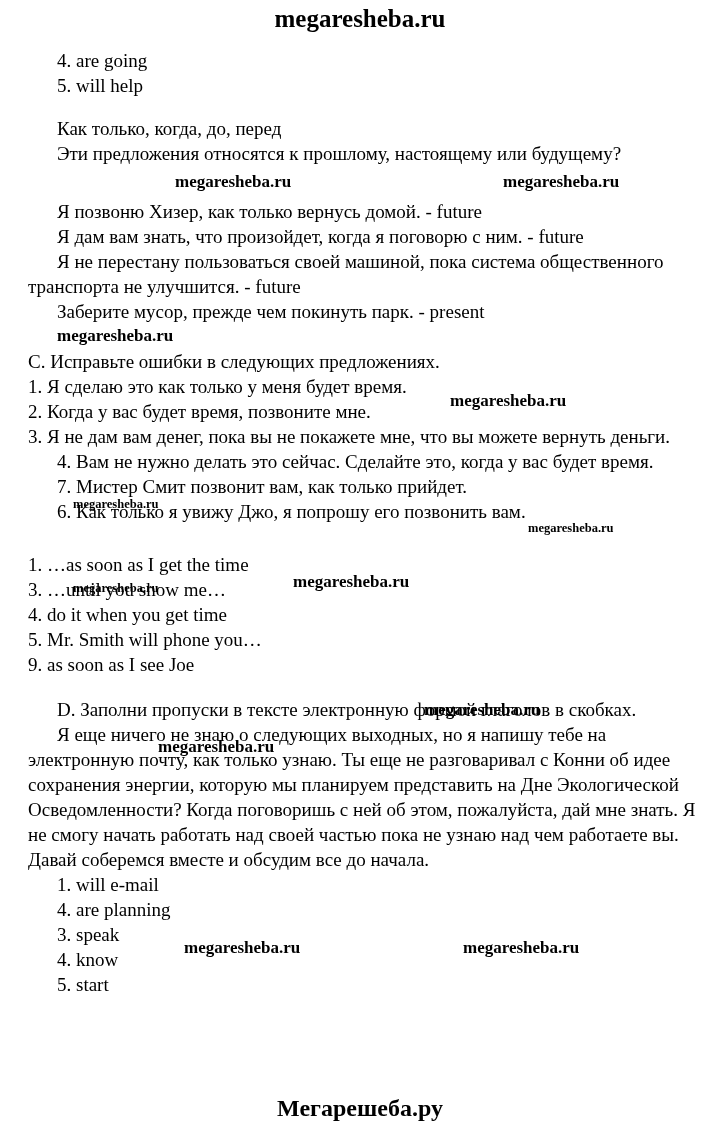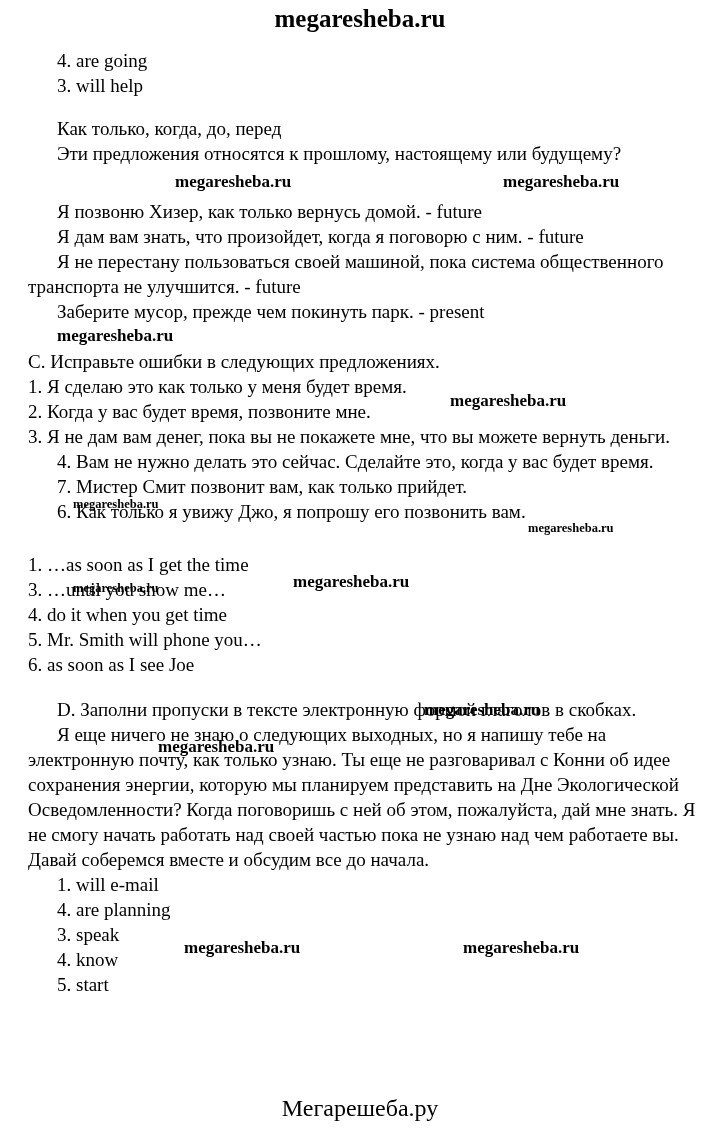--- a/index.html
+++ b/index.html
@@ -42,35 +42,35 @@
     color: #000000;
   }
   .wm.small { font-size: 12.5px; line-height: 15px; }
   .page-footer {
     position: absolute;
     bottom: 12px;
     left: 0;
     width: 100%;
     text-align: center;
     font-size: 24px;
-    font-weight: normal;
+    font-weight: bold;
   }
 </style>
 </head>
 <body>
 
 <div class="page">
 
   <div class="site-header">megaresheba.ru</div>
 
   <div class="content">
 
     <div class="sp14"></div>
     <p class="line ind">4. are going</p>
-    <p class="line ind">3. will help</p>
+    <p class="line ind">5. will help</p>
 
     <div class="sp18"></div>
     <p class="line ind b">Как только, когда, до, перед</p>
     <p class="line ind">Эти предложения относятся к прошлому, настоящему или будущему?</p>
 
     <div class="sp33"></div>
     <p class="line ind">Я позвоню Хизер, как только вернусь домой. - future</p>
     <p class="line ind">Я дам вам знать, что произойдет, когда я поговорю с ним. - future</p>
     <p class="line ind">Я не перестану пользоваться своей машиной, пока система общественного транспорта не улучшится. - future</p>
     <p class="line ind">Заберите мусор, прежде чем покинуть парк. - present</p>
@@ -82,21 +82,21 @@
     <p class="line">3. Я не дам вам денег, пока вы не покажете мне, что вы можете вернуть деньги.</p>
     <p class="line ind">4. Вам не нужно делать это сейчас. Сделайте это, когда у вас будет время.</p>
     <p class="line ind">7. Мистер Смит позвонит вам, как только прийдет.</p>
     <p class="line ind">6. Как только я увижу Джо, я попрошу его позвонить вам.</p>
 
     <div class="sp28"></div>
     <p class="line">1. …as soon as I get the time</p>
     <p class="line">3. …until you show me…</p>
     <p class="line">4. do it when you get time</p>
     <p class="line">5. Mr. Smith will phone you…</p>
-    <p class="line">6. as soon as I see Joe</p>
+    <p class="line">9. as soon as I see Joe</p>
 
     <div class="sp20"></div>
     <p class="line ind"><span class="b">D.</span> <span>Заполни пропуски в тексте электронную формой глаголов в скобках.</span></p>
     <p class="line ind">Я еще ничего не знаю о следующих выходных, но я напишу тебе на электронную почту, как только узнаю. Ты еще не разговаривал с Конни об идее сохранения энергии, которую мы планируем представить на Дне Экологической Осведомленности? Когда поговоришь с ней об этом, пожалуйста, дай мне знать. Я не смогу начать работать над своей частью пока не узнаю над чем работаете вы. Давай соберемся вместе и обсудим все до начала.</p>
 
     <p class="line ind">1. will e-mail</p>
     <p class="line ind">4. are planning</p>
     <p class="line ind">3. speak</p>
     <p class="line ind">4. know</p>
     <p class="line ind">5. start</p>

